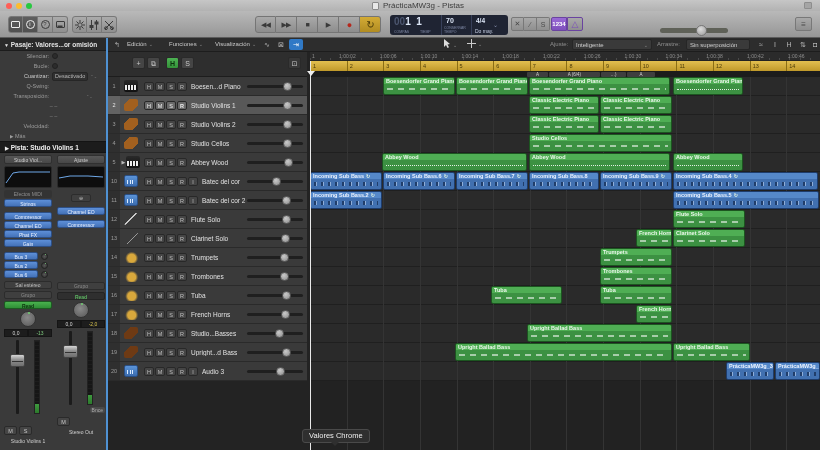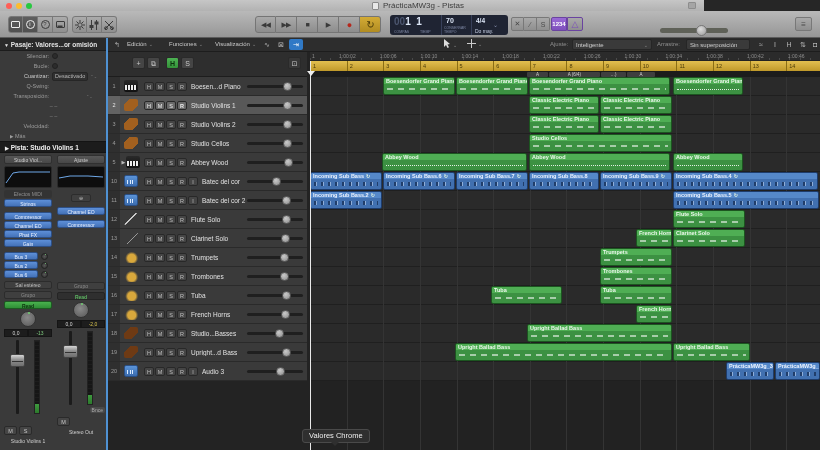--- a/index.html
+++ b/index.html
@@ -1,20 +1,20 @@
 <!DOCTYPE html>
 <html><head>
 <meta charset="utf-8">
 <style>
   * { margin:0; padding:0; box-sizing:border-box; font-family:"Liberation Sans", sans-serif; }
   html,body { width:820px; height:450px; overflow:hidden; background:#1a1a1a; }
   #win { position:relative; width:820px; height:450px; background:#262626; overflow:hidden; }
 
   
-  #titlebar { position:absolute; left:0; top:0; width:704px; height:11px;
+  #titlebar { position:absolute; left:0; top:0; width:820px; height:11px;
     background:linear-gradient(#c6c6c6,#b2b2b2); z-index:30; }
   .tl { position:absolute; top:3px; width:6px; height:6px; border-radius:50%; }
   #tl-close{ left:6px; background:#ff5f57; } #tl-min{ left:16px; background:#febc2e; } #tl-zoom{ left:26px; background:#28c840; }
   #proxy-icon { position:absolute; left:372px; top:2px; width:7px; height:8px; background:#e8e8e8; border:1px solid #8a8a8a; border-radius:1px; }
   #win-title { position:absolute; left:383px; top:1px; font-size:8px; color:#3d3d3d; white-space:nowrap; }
   #win-action { position:absolute; right:8px; top:2px; width:8px; height:7px; background:#a5a5a5; border:1px solid #8d8d8d; border-radius:1px; }
 
   #toolbar { position:absolute; left:0; top:11px; width:820px; height:27px;
     background:linear-gradient(#b9b9b9,#969696); border-bottom:1px solid #5c5c5c; z-index:29; }
   .tbgroup { position:absolute; top:5px; height:17px; display:flex; }

